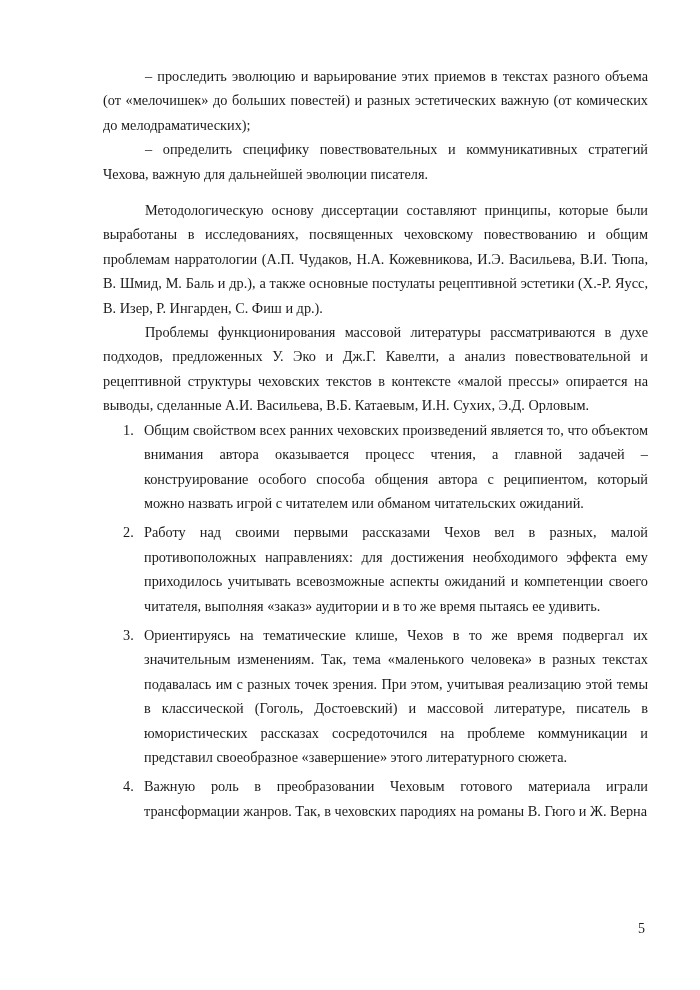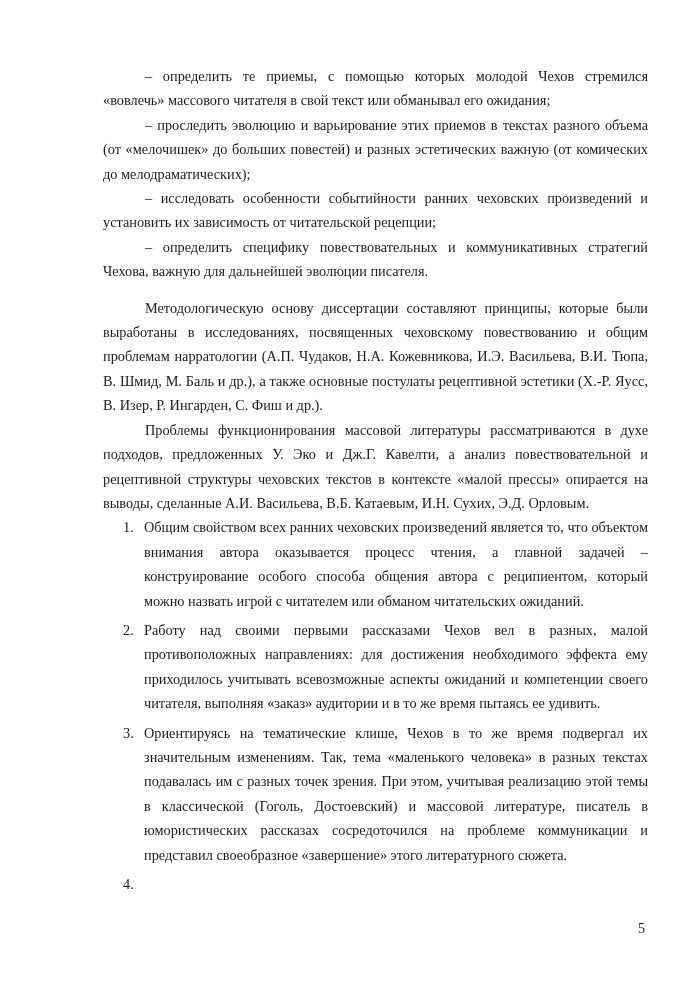--- a/index.html
+++ b/index.html
@@ -18,31 +18,29 @@
   .pageno {
     position: absolute; left: 638px; top: 921px;
     font-family: "Liberation Serif", serif; font-size: 14px; color: #1a1a1a;
   }
   .gap { margin-bottom: 12px; }
 </style>
 </head>
 <body>
 
 <div class="page">
-  <p class="p">– определить те приемы, с помощью которых молодой Чехов стремился «вовлечь» массового читателя в свой текст или обманывал его ожидания;</p>
   <p class="p">– проследить эволюцию и варьирование этих приемов в текстах разного объема (от «мелочишек» до больших повестей) и разных эстетических важную (от комических до мелодраматических);</p>
-  <p class="p">– исследовать особенности событийности ранних чеховских произведений и установить их зависимость от читательской рецепции;</p>
   <p class="p gap">– определить специфику повествовательных и коммуникативных стратегий Чехова, важную для дальнейшей эволюции писателя.</p>
 
   <p class="p"><span class="it">Методологическую основу диссертации</span><span> составляют принципы, которые были выработаны в исследованиях, посвященных чеховскому повествованию и общим проблемам нарратологии (А.П. Чудаков, Н.А. Кожевникова, И.Э. Васильева, В.И. Тюпа, В. Шмид, М. Баль и др.), а также основные постулаты рецептивной эстетики (Х.-Р. Яусс, В. Изер, Р. Ингарден, С. Фиш и др.).</span></p>
 
   <p class="p">Проблемы функционирования массовой литературы рассматриваются в духе подходов, предложенных У. Эко и Дж.Г. Кавелти, а анализ повествовательной и рецептивной структуры чеховских текстов в контексте «малой прессы» опирается на выводы, сделанные А.И. Васильева, В.Б. Катаевым, И.Н. Сухих, Э.Д. Орловым.</p>
 
 
   <ol class="list">
     <li><span class="num">1.</span><span>Общим свойством всех ранних чеховских произведений является то, что объектом внимания автора оказывается процесс чтения, а главной задачей – конструирование особого способа общения автора с реципиентом, который можно назвать игрой с читателем или обманом читательских ожиданий.</span></li>
     <li><span class="num">2.</span><span>Работу над своими первыми рассказами Чехов вел в разных, малой противоположных направлениях: для достижения необходимого эффекта ему приходилось учитывать всевозможные аспекты ожиданий и компетенции своего читателя, выполняя «заказ» аудитории и в то же время пытаясь ее удивить.</span></li>
     <li><span class="num">3.</span><span>Ориентируясь на тематические клише, Чехов в то же время подвергал их значительным изменениям. Так, тема «маленького человека» в разных текстах подавалась им с разных точек зрения. При этом, учитывая реализацию этой темы в классической (Гоголь, Достоевский) и массовой литературе, писатель в юмористических рассказах сосредоточился на проблеме коммуникации и представил своеобразное «завершение» этого литературного сюжета.</span></li>
-    <li class="last"><span class="num">4.</span></li>
+    <li class="last"><span class="num">4.</span><span>Важную роль в преобразовании Чеховым готового материала играли трансформации жанров. Так, в чеховских пародиях на романы В. Гюго и Ж. Верна</span></li>
   </ol>
 </div>
 
 <div class="pageno">5</div>
 
 </body></html>

